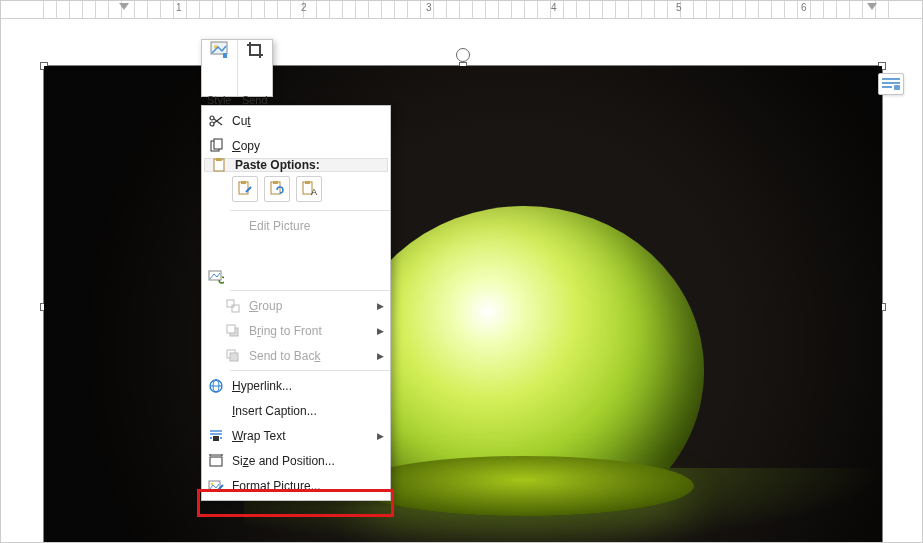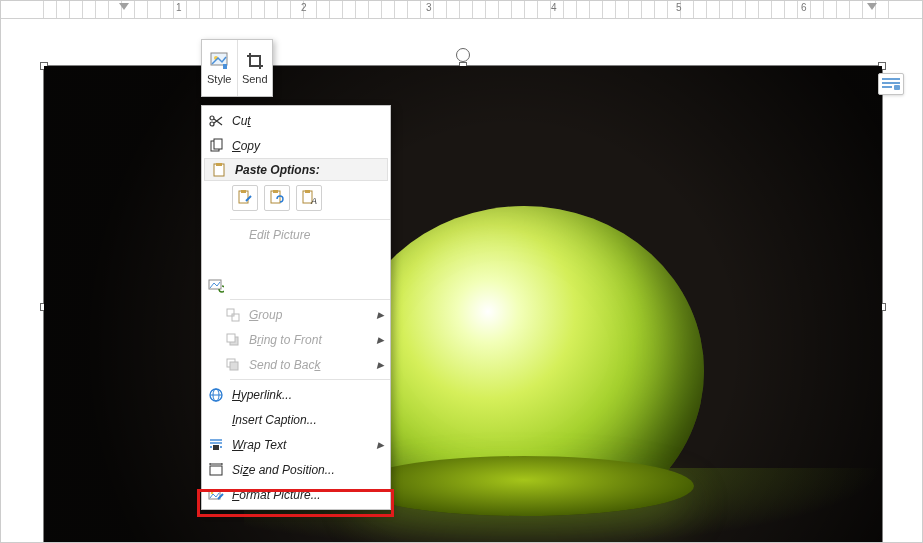--- a/index.html
+++ b/index.html
@@ -151,43 +151,43 @@
     background: #ffffff;
     border: 1px solid #c6c6c6;
     box-shadow: 2px 2px 6px rgba(0,0,0,0.25);
     display: flex;
   }
   .mini-toolbar .mt-item {
     flex: 1;
     display: flex;
     flex-direction: column;
     align-items: center;
-    justify-content: center;
+    justify-content: flex-start;
     font-size: 11px;
     color: #333;
     cursor: default;
+    gap: 32px;
   }
   .mini-toolbar .mt-item .ic {
     width: 20px; height: 20px;
     margin-bottom: 2px;
   }
   .mini-toolbar .divider {
     width: 1px; background: #e0e0e0;
   }
 
   
   .ctxmenu {
     position: absolute;
     top: 86px; left: 200px;
     width: 190px;
     background: #ffffff;
     border: 1px solid #c5c5c5;
     box-shadow: 3px 3px 8px rgba(0,0,0,0.3);
     padding: 2px 0;
-    font-style: italic;
   }
   .ctxmenu .row {
     display: flex;
     align-items: center;
     height: 25px;
     padding: 0 6px 0 4px;
     color: #222;
     cursor: default;
   }
   .ctxmenu .row .ic {
@@ -199,21 +199,21 @@
   .ctxmenu .row .lbl { flex: 1; }
   .ctxmenu .row .arr {
     width: 10px; text-align: right; color: #555; font-size: 9px;
   }
   .ctxmenu .row.disabled { color: #a7a7a7; padding-left: 21px; }
   .ctxmenu .header {
     font-weight: bold;
     background: #f3f3f3;
     border: 1px solid #e0e0e0;
     margin: 0 2px;
-    height: 23px;
+    height: 14px;
   }
   .ctxmenu .sep {
     height: 1px; background: #e2e2e2;
     margin: 2px 0 2px 28px;
   }
   .paste-row {
     display: flex;
     gap: 6px;
     padding: 4px 4px 6px 30px;
   }

